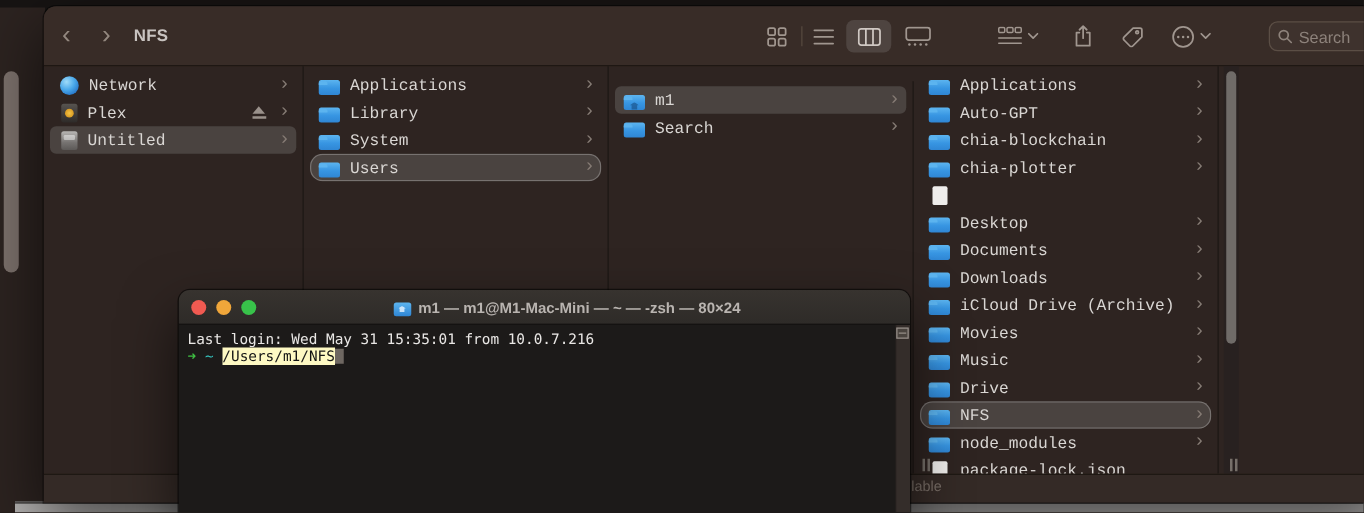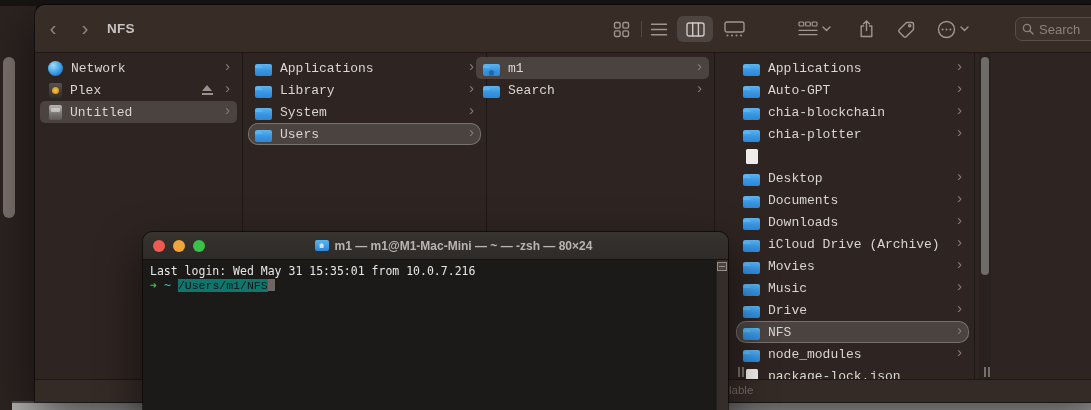--- a/index.html
+++ b/index.html
@@ -62,21 +62,21 @@
     border:1px solid #5b4e45; border-radius:7px;
     display:flex; align-items:center; padding:0 6px; gap:5px;
     color:#8d827b; font-size:13px; background:rgba(255,255,255,.03);
   }
 
   
   .columns { position:absolute; left:0; right:0; top:48px; bottom:23px; }
   .col { position:absolute; top:0; bottom:0; border-right:1px solid #1d1714; padding-top:4px; overflow:hidden;font-family:Liberation Mono, monospace; }
   .col1 { left:0;    width:208px; }
   .col2 { left:208px; width:244px; }
-  .col3 { left:436px; width:244px; }
+  .col3 { left:452px; width:244px;margin-top:12px; }
   .col4 { left:696px; width:244px; }
   .col5 { left:940px; right:0; border-right:none; }
   .row {
     height:22px; margin:0 5px; padding:0 5px 0 7px; border-radius:5px;
     display:flex; align-items:center; gap:8px;
   }
   .row .label { color:#d9d6d3; font-size:13px; white-space:nowrap; overflow:hidden; flex:1 1 auto; }
   .row .chev { color:#857b74; font-size:15px; line-height:1; flex:0 0 auto; padding-bottom:2px; }
   .row.selected { background:#4a4340; }
   .row.bordered { box-shadow:inset 0 0 0 1px rgba(255,255,255,.25);border-radius:10px; }
@@ -169,21 +169,21 @@
   .term-titlebar {
     position:relative; height:28px; background:linear-gradient(180deg,#37332f,#2e2b28);
     border-bottom:1px solid #141211; display:flex; align-items:center; justify-content:center;
   }
   .traffic { position:absolute; left:10px; top:8px; display:flex; gap:8px; }
   .light { width:12px; height:12px; border-radius:50%; }
   .light.red    { background:#f05a51; }
   .light.yellow { background:#f0a63a; }
   .light.green  { background:#38c24a; }
   .term-title {
-    display:flex; align-items:center; gap:6px;
+    display:flex; align-items:flex-end; gap:6px;
     color:#b9b4b0; font-size:12px; font-weight:700;margin-left:36px;
   }
   .term-title-icon {
     position:relative; width:14px; height:11px; border-radius:2px;
     background:linear-gradient(180deg,#5cb4ef,#2f86d4);
   }
   .term-title-icon::after {
     content:""; position:absolute; left:4px; top:3px; width:6px; height:5px;
     background:rgba(235,245,255,.8); clip-path:polygon(50% 0,100% 45%,82% 45%,82% 100%,18% 100%,18% 45%,0 45%);
   }
@@ -196,21 +196,21 @@
     position:absolute; right:0; top:28px; bottom:0; width:12px;
     background:#342d2a; border-left:1px solid #221e1c;
   }
   .split-btn {
     position:absolute; right:1px; top:30px; width:10px; height:9px;
     border:1px solid #958d88; background:#4a443f;
   }
   .split-btn::after { content:""; position:absolute; left:1px; right:1px; top:3px; height:1px; background:#958d88; }
   .prompt-arrow { color:#3fbf43; }
   .prompt-cwd { color:#35c2bd; padding:0 7px 0 7px; }
-  .prompt-selection { background:#0f766e; color:#141414;font-family:Liberation Mono, monospace; }
+  .prompt-selection { background:#fef9c3; color:#141414; }
   .cursor-block { display:inline-block; width:7px; height:12px; background:#6e6761; vertical-align:-2px; }
 
   
   .tsvg { stroke:#a0968f; fill:none; stroke-width:1.4; stroke-linecap:round; stroke-linejoin:round; }
   .tsvg-fill { fill:#a0968f; stroke:none; }
   .tsep { position:absolute; width:1px; height:16px; background:#55483f; top:16px; }
 </style>
 </head>
 <body>
 

